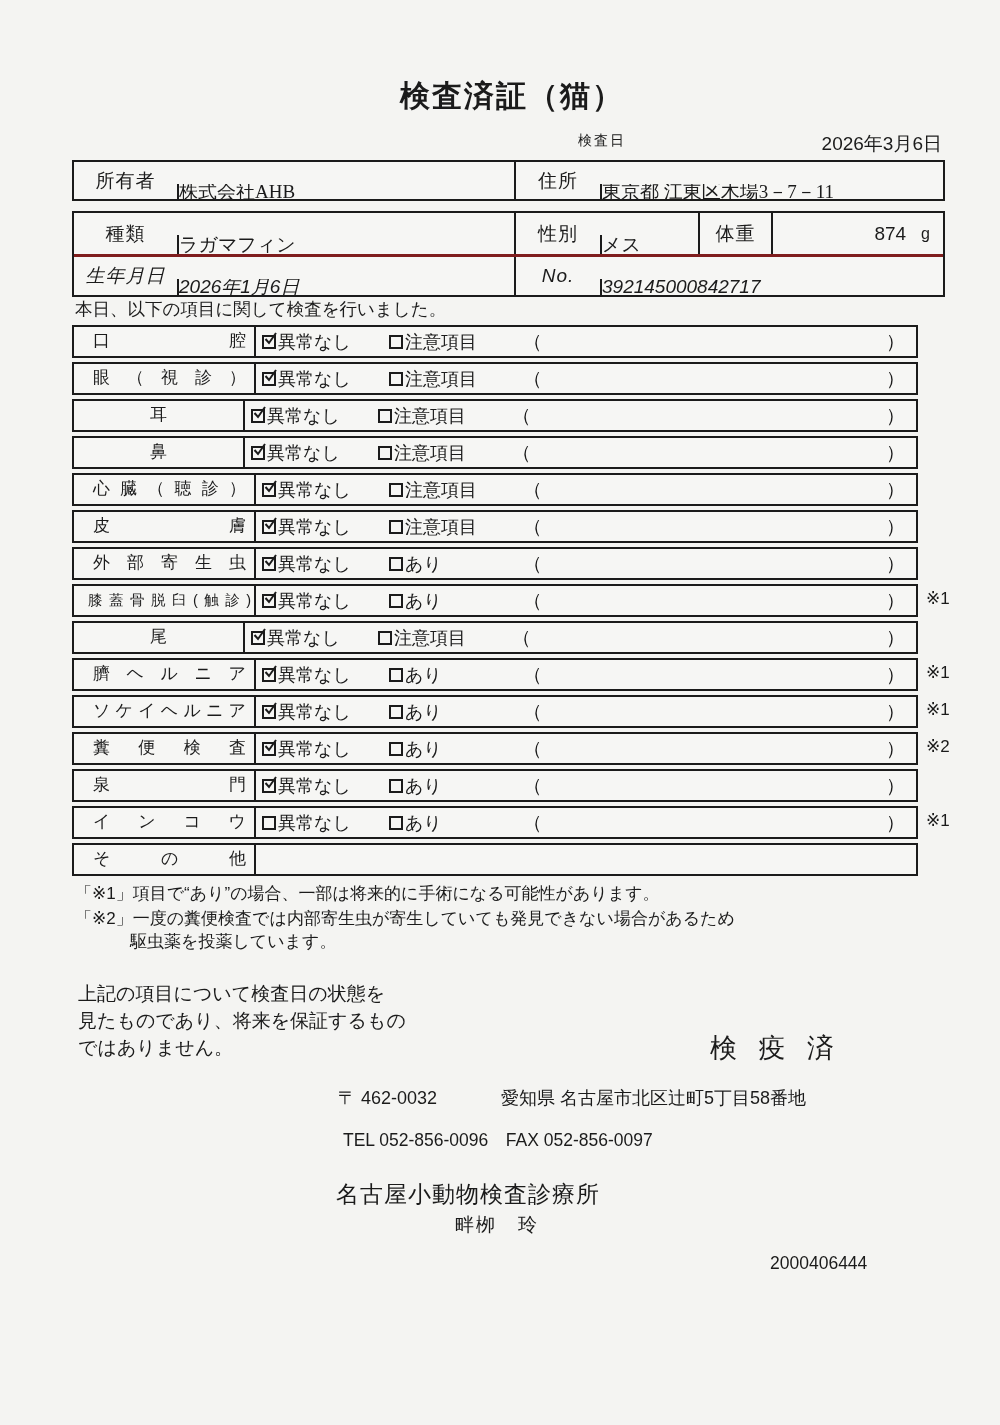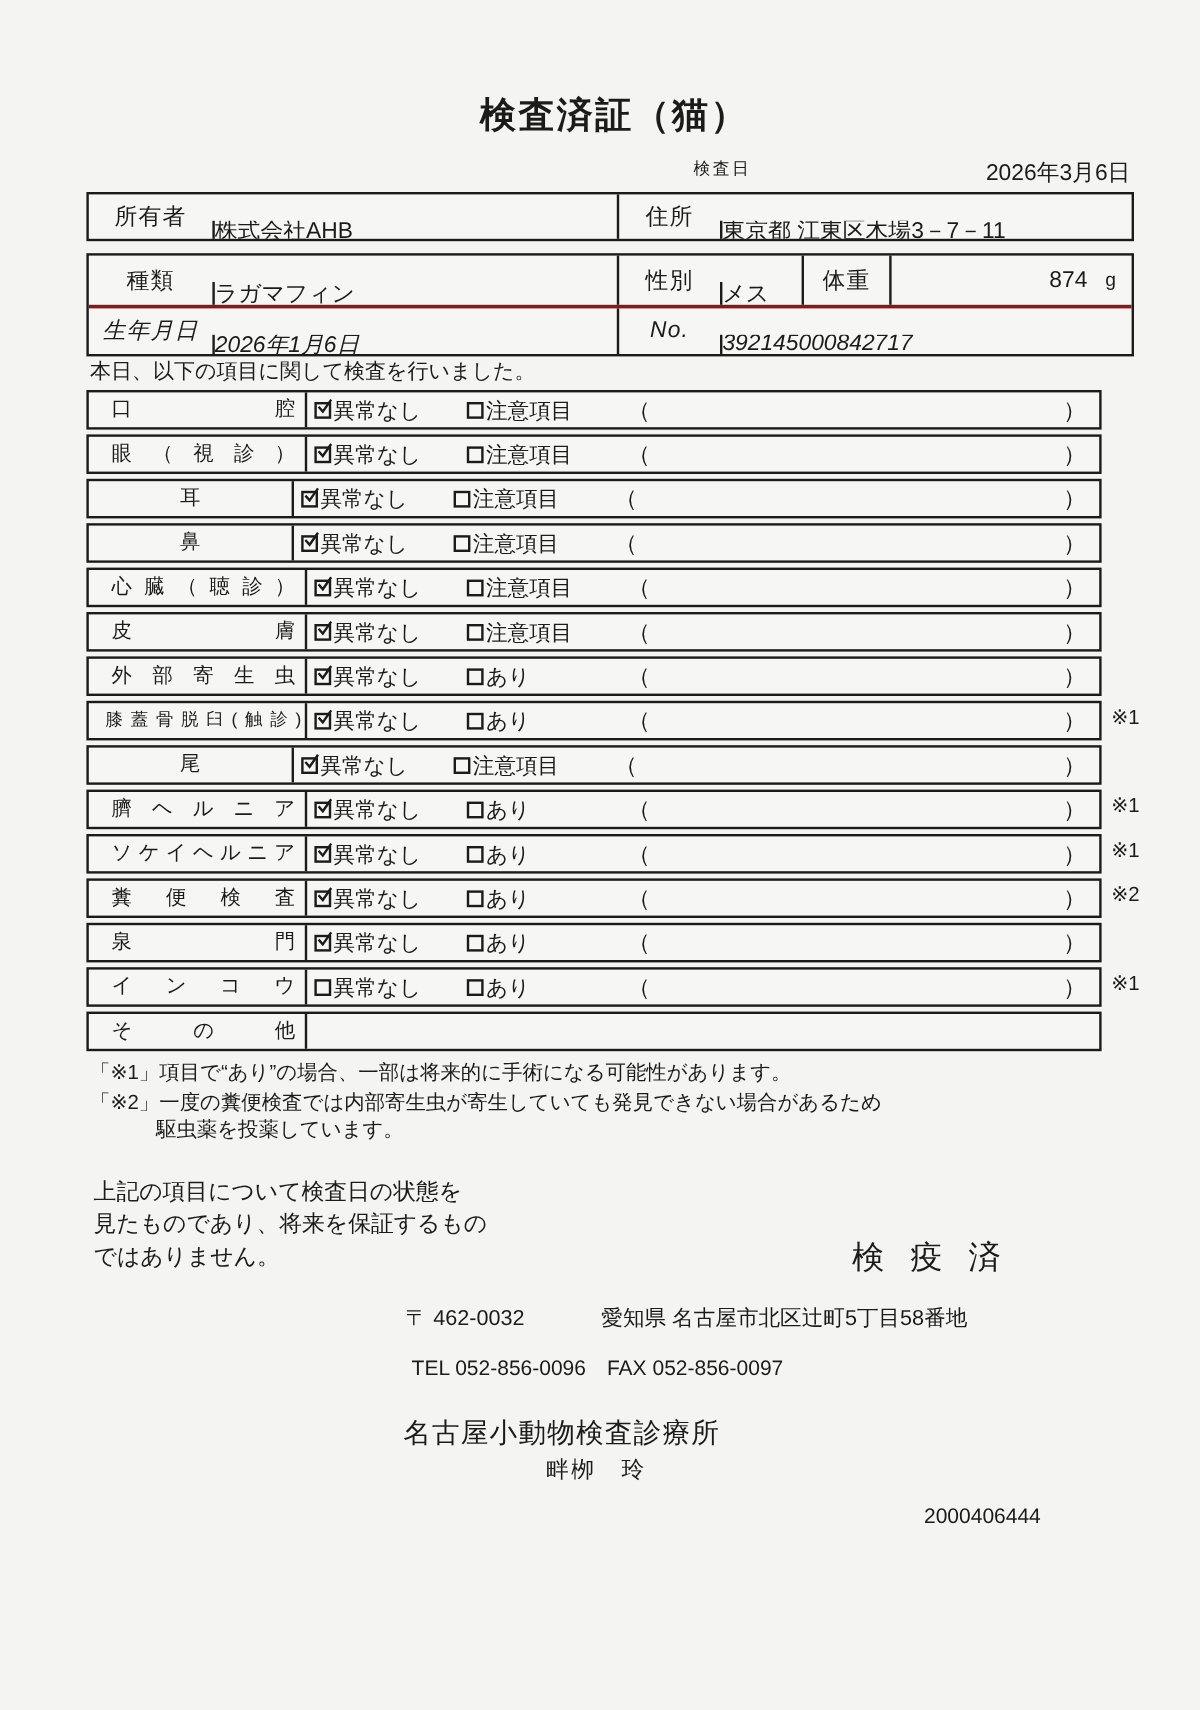--- a/index.html
+++ b/index.html
@@ -26,37 +26,37 @@
   .exam-date-label{left:578px;top:132px;font-size:14px;letter-spacing:2px;}
   .exam-date-value{right:58px;top:131px;font-size:19px;}
 
   
   .info-table{
     left:72px;width:873px;
     border:2px solid #1b1b1b;
     box-sizing:border-box;
     background:#f6f6f4;
   }
-  .t1{top:160px;height:41px;display:flex;}
+  .t1{top:160px;height:41px;display:flex;font-family:Liberation Serif, serif;}
   .t2{top:211px;}
   .trow{display:flex;height:41px;box-sizing:border-box;}
   .t2 .trow + .trow{border-top:3px solid #7f1d1d;font-style:italic;}
   .cell{
     box-sizing:border-box;
     display:flex;align-items:center;
     font-size:19px;
     overflow:hidden;white-space:nowrap;
   }
   .cell + .cell{border-left:2px solid #1b1b1b;}
   .cell.lab{justify-content:center;letter-spacing:1px;}
   .cell.val{padding-left:0;margin-top:22px;}
   .w-lab1{width:103px;flex:none;}
   .w-val1{width:337px;flex:none;}
   .w-lab2{width:86px;flex:none;}
-  .w-val2{width:68px;flex:none;}
+  .w-val2{width:98px;flex:none;}
   .w-lab3{width:73px;flex:none;}
   .w-rest{flex:1;}
   .weight-val{justify-content:flex-end;padding-right:13px;}
   .weight-unit{font-size:16px;margin-left:15px;}
 
   .intro{left:75px;top:297px;font-size:17.5px;}
 
   
   .checklist{left:72px;top:325px;width:846px;}
   .chk-row{

